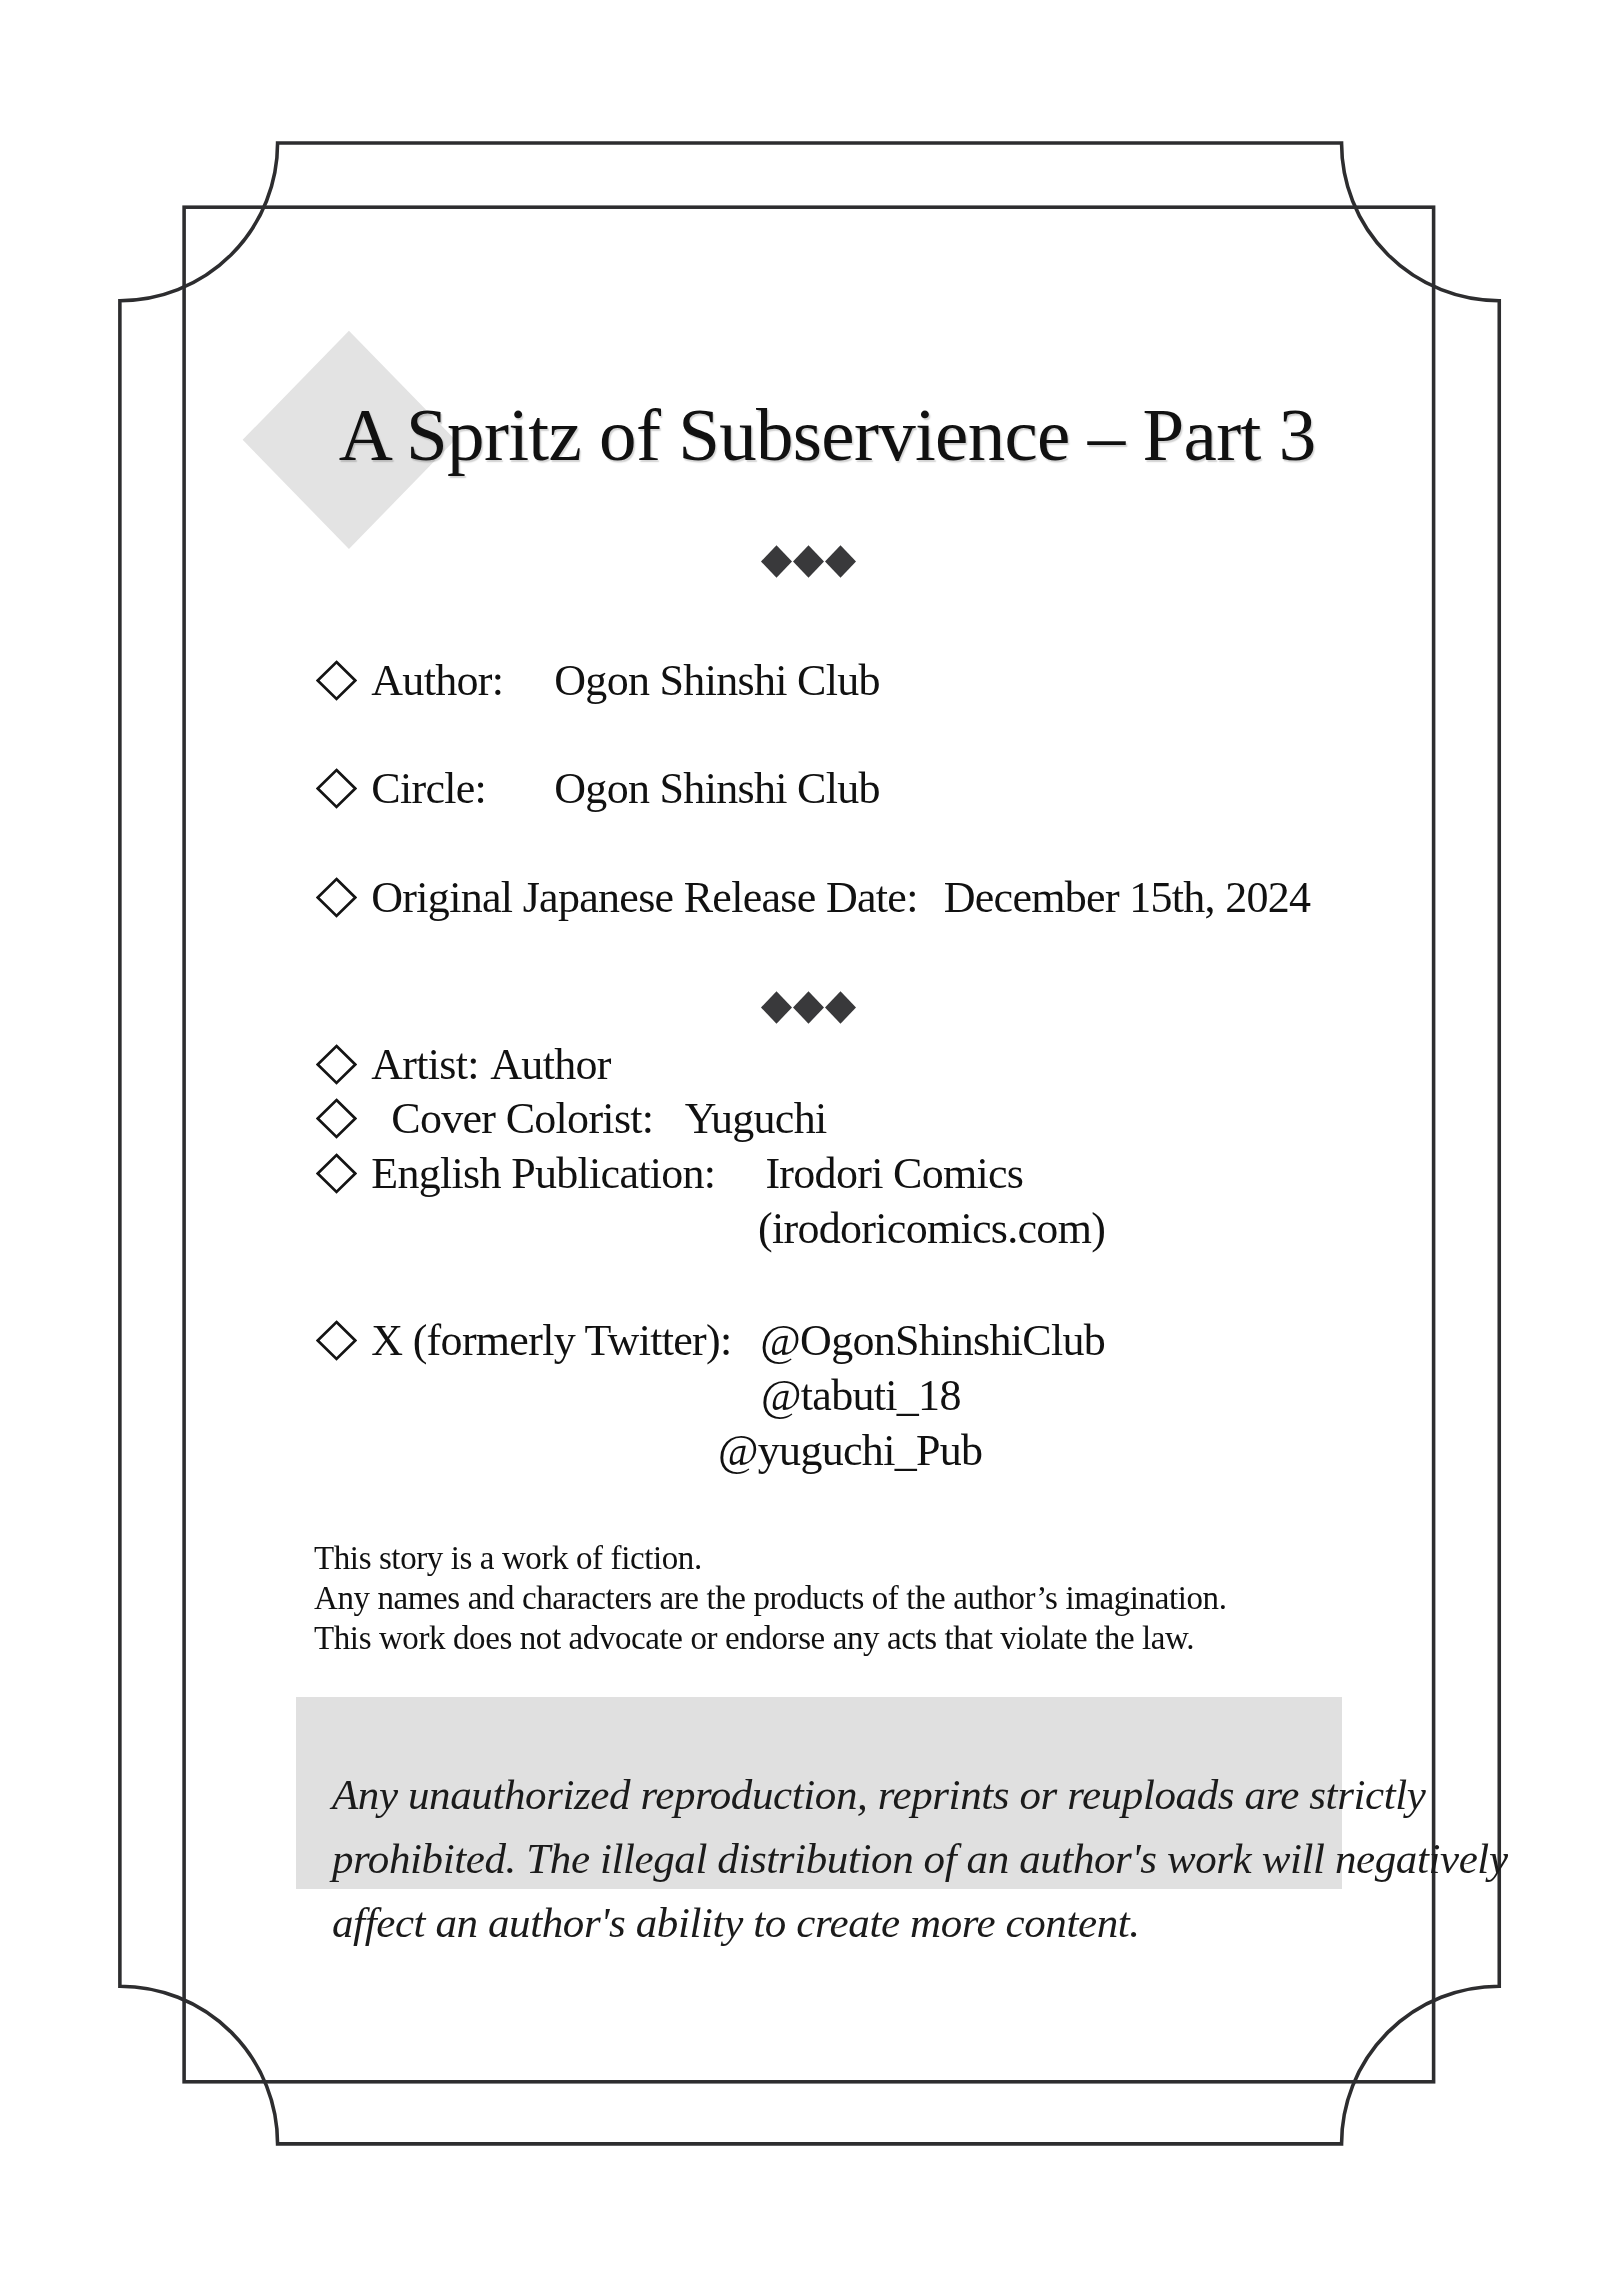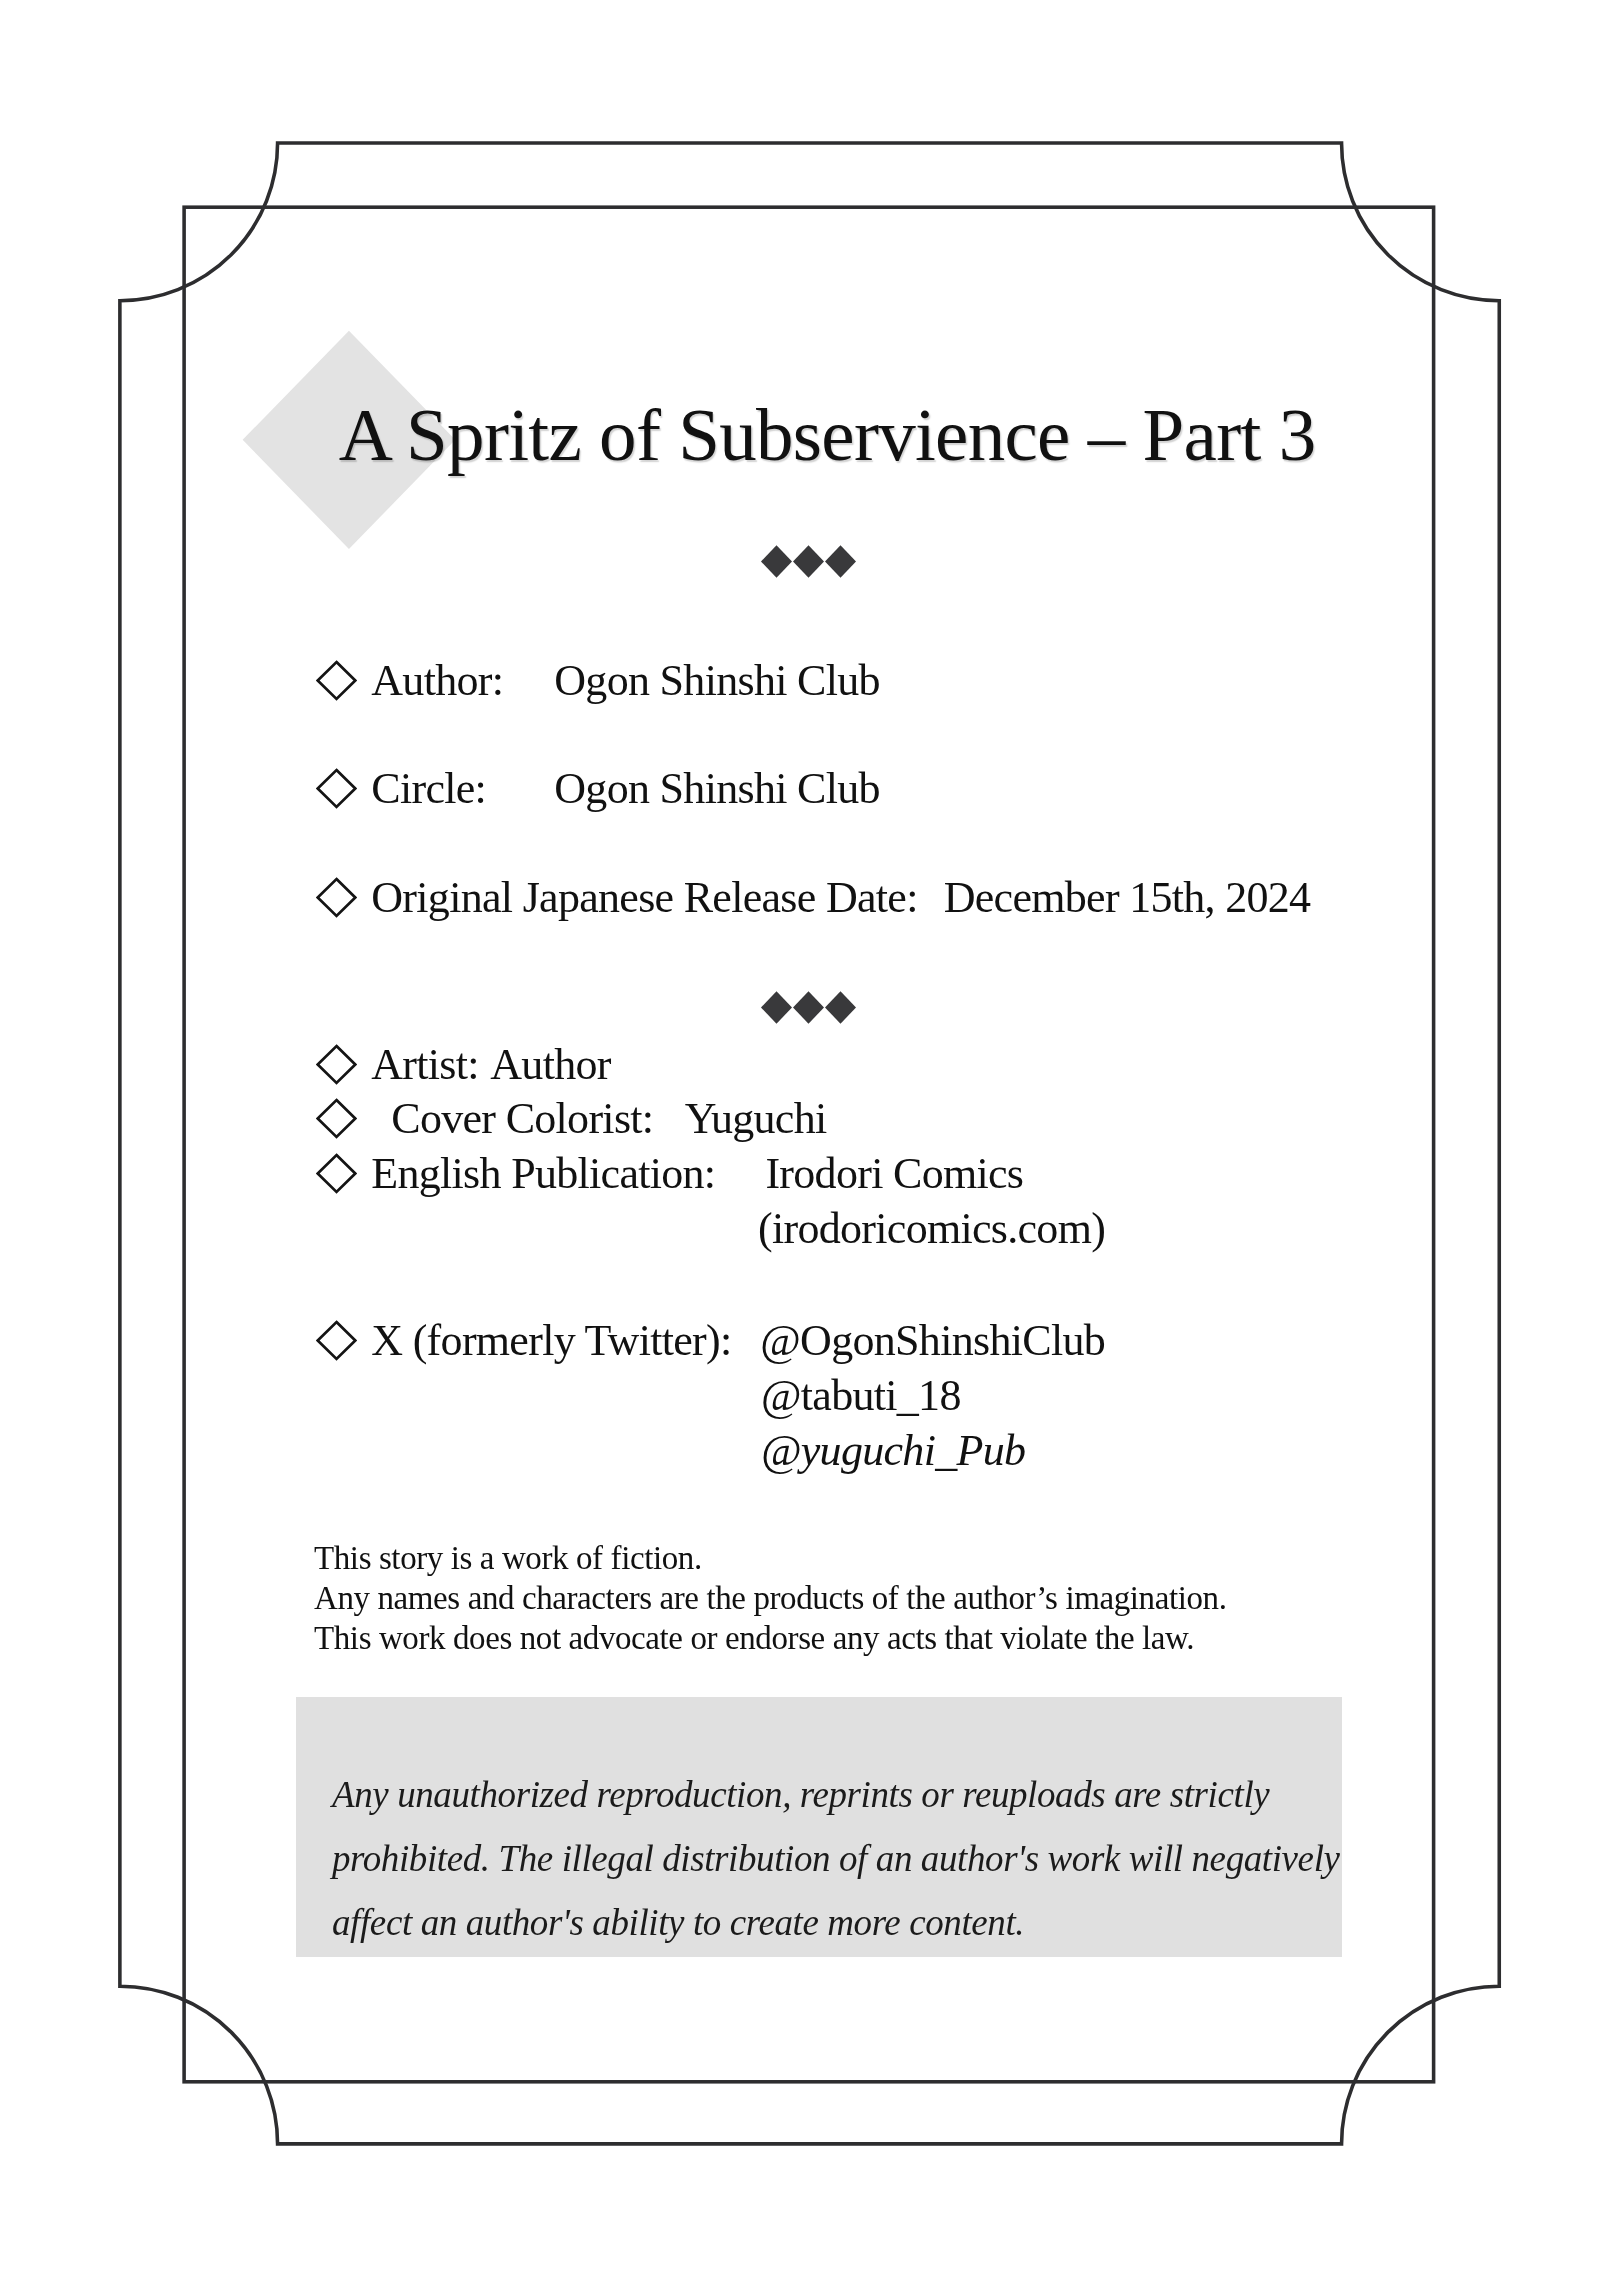--- a/index.html
+++ b/index.html
@@ -45,32 +45,32 @@
 
   .row-author{top:655px;}
   .row-circle{top:763px;}
   .row-release{top:872px;}
   .row-artist{top:1039px;}
   .row-colorist{top:1093px;gap:20px;}
   .row-engpub{top:1148px;}
   .row-website{top:1203px;left:758px;}
   .row-social{top:1315px;}
   .row-handle2{top:1370px;left:761px;}
-  .row-handle3{top:1425px;left:761px;font-style:italic;}
+  .row-handle3{top:1425px;left:718px;}
 
   .disclaimer{
     position:absolute;left:314px;top:1538px;
     font-size:33px;line-height:40px;letter-spacing:-0.4px;white-space:nowrap;
   }
 
   .notice-box{
-    position:absolute;left:296px;top:1697px;width:1046px;height:260px;
+    position:absolute;left:296px;top:1697px;width:1046px;height:192px;
     background:var(--notice-box-color);box-sizing:border-box;
     padding:66px 36px 0 36px;
-    font-style:italic;font-size:37px;line-height:64px;letter-spacing:-0.4px;
+    font-style:italic;font-size:43px;line-height:64px;letter-spacing:-0.4px;
     color:#1b1b1b;white-space:nowrap;
   }
 </style>
 </head>
 <body>
 
 <div class="page">
 
   <svg class="frame" viewBox="0 0 2266 3200">
     <polygon class="title-diamond" points="340,616 489,463 638,616 489,769"></polygon>

